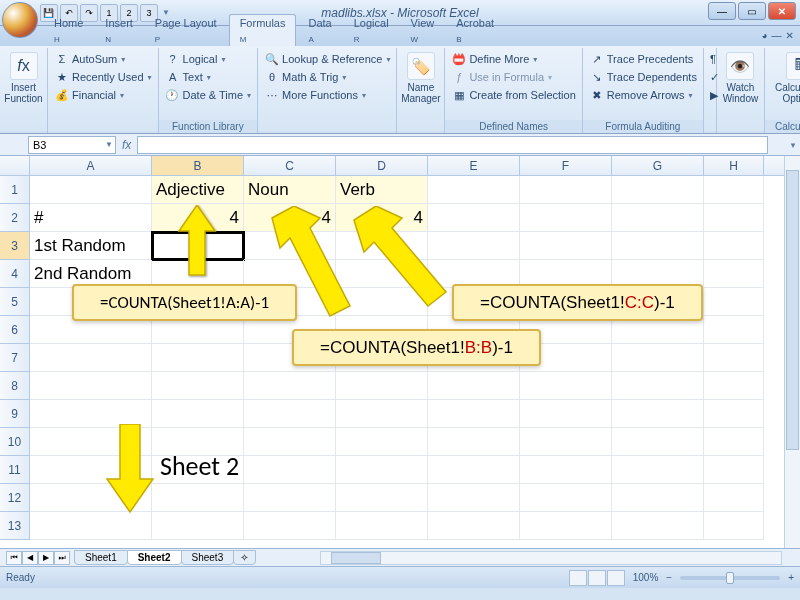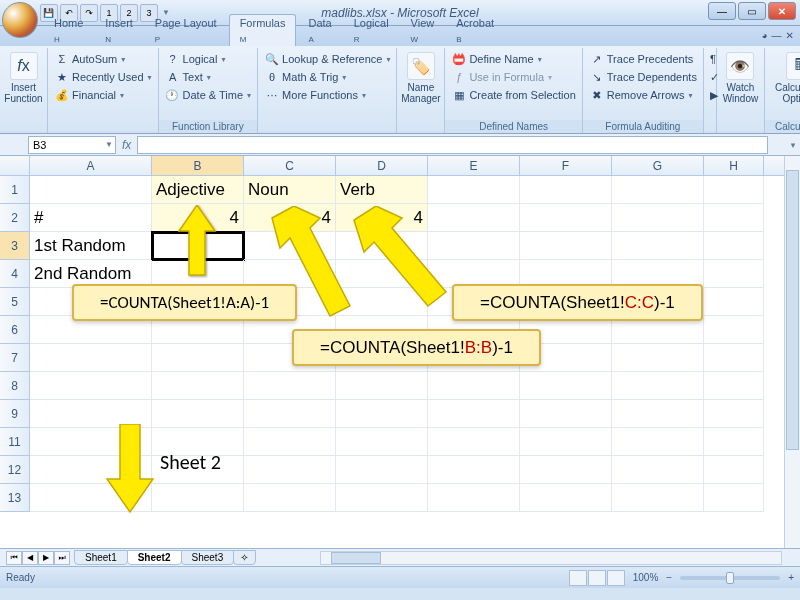--- a/index.html
+++ b/index.html
@@ -202,21 +202,21 @@
       <div class="big-ico">🏷️</div>
       <span style="white-space:pre-line">Name
 Manager</span>
     </div>
     <div class="rgroup-label"></div>
   </div>
   <div class="rgroup">
     <div>
       <div class="rrow">
           <span class="rico">📛</span>
-          <span>Define Name</span>
+          <span>Define More</span>
           <span class="dd">▾</span>
         </div>
       <div class="rrow" style="opacity:.55">
           <span class="rico">ƒ</span>
           <span>Use in Formula</span>
           <span class="dd">▾</span>
         </div>
       <div class="rrow">
           <span class="rico">▦</span>
           <span>Create from Selection</span>
@@ -389,20 +389,31 @@
         <div class="rh">9</div>
         <div class="cell cA"></div>
         <div class="cell cB"></div>
         <div class="cell cC"></div>
         <div class="cell cD"></div>
         <div class="cell cE"></div>
         <div class="cell cF"></div>
         <div class="cell cG"></div>
         <div class="cell cH"></div>
       </div>
+      <div class="row r10">
+        <div class="rh">10</div>
+        <div class="cell cA"></div>
+        <div class="cell cB"></div>
+        <div class="cell cC"></div>
+        <div class="cell cD"></div>
+        <div class="cell cE"></div>
+        <div class="cell cF"></div>
+        <div class="cell cG"></div>
+        <div class="cell cH"></div>
+      </div>
       <div class="row r11">
         <div class="rh">11</div>
         <div class="cell cA"></div>
         <div class="cell cB"></div>
         <div class="cell cC"></div>
         <div class="cell cD"></div>
         <div class="cell cE"></div>
         <div class="cell cF"></div>
         <div class="cell cG"></div>
         <div class="cell cH"></div>
@@ -453,21 +464,21 @@
   </div>
   <div class="arrow" style="left:105px; top:268px;">
     <svg width="50" height="90">
         <polygon points="15,0 35,0 35,55 48,55 25,88 2,55 15,55" fill="#ffea00" stroke="#c5a900" stroke-width="1.5"></polygon>
       </svg>
   </div>
 
   <div class="callout" style="left:72px; top:128px;">=COUNTA(Sheet1!A:A)-1</div>
   <div class="callout" style="left:292px; top:173px;"><span>=COUNTA(Sheet1!</span><span class="red">B:B</span><span>)-1</span></div>
   <div class="callout" style="left:452px; top:128px;"><span>=COUNTA(Sheet1!</span><span class="red">C:C</span><span>)-1</span></div>
-  <div class="callout" style="left:160px; top:294px; border:none; background:transparent; box-shadow:none; padding:0; font-size:20px;text-align:center;">Sheet 2</div>
+  <div class="callout" style="left:160px; top:294px; border:none; background:transparent; box-shadow:none; padding:0; font-size:26px;text-align:center;">Sheet 2</div>
 </div>
 
 <div class="vscroll">
     <div class="thumb"></div>
   </div>
 
 <div class="sheetbar">
   <div class="navbtns">
     <div class="navbtn">⏮</div>
     <div class="navbtn">◀</div>

